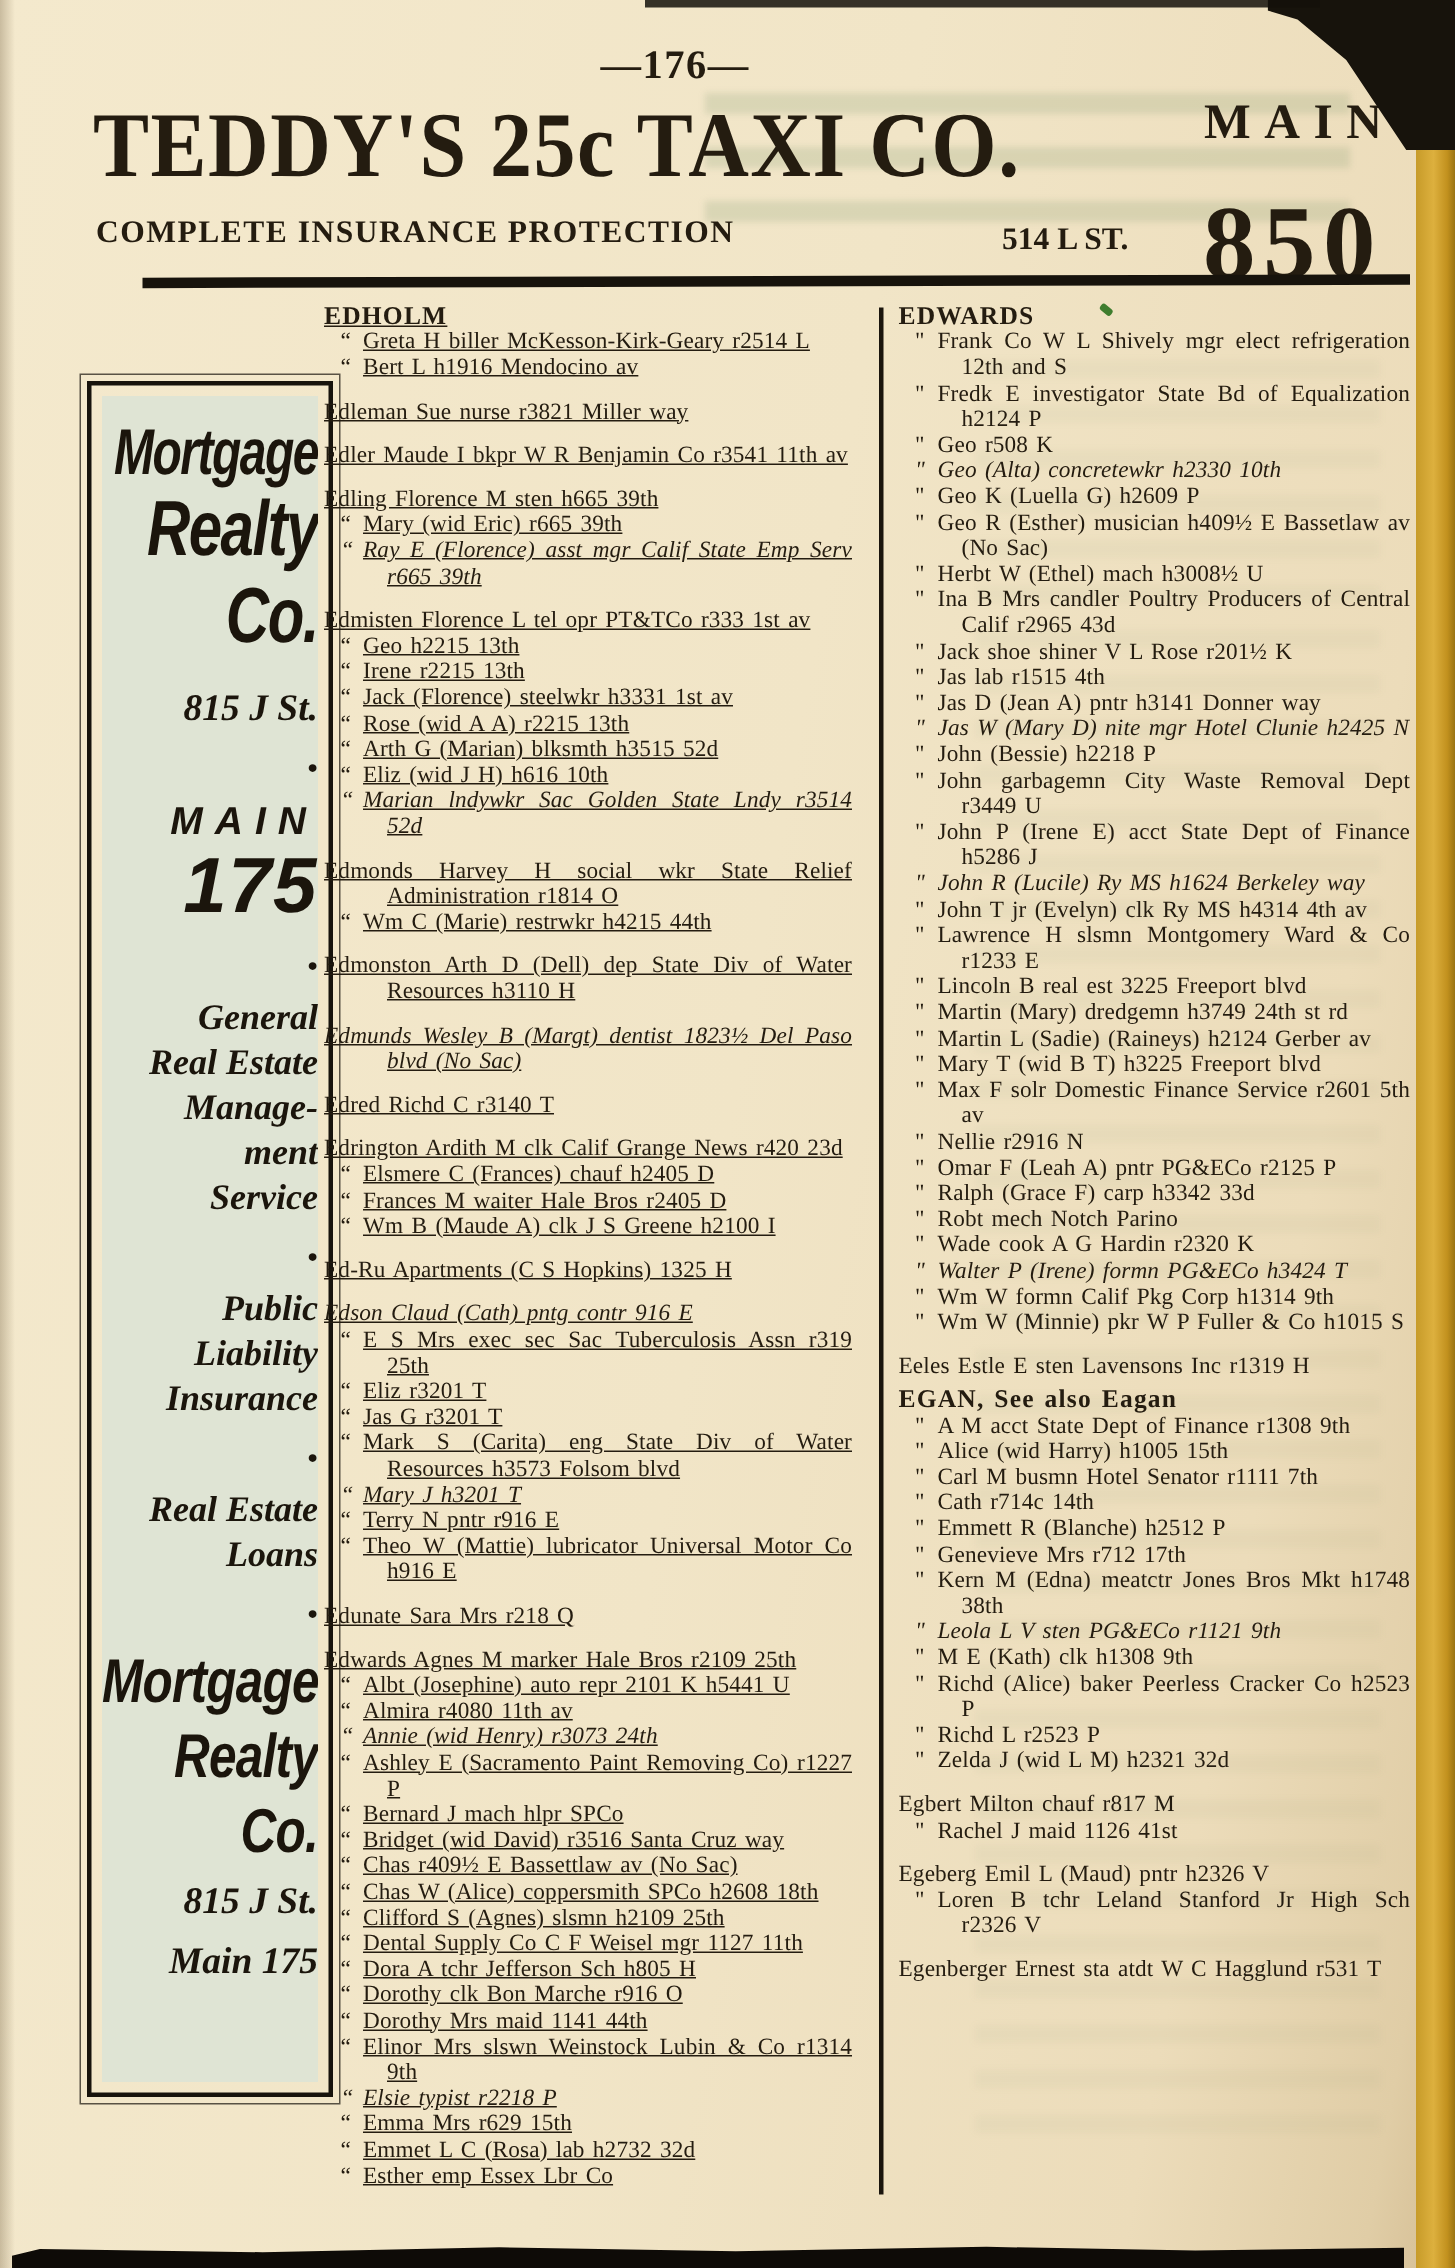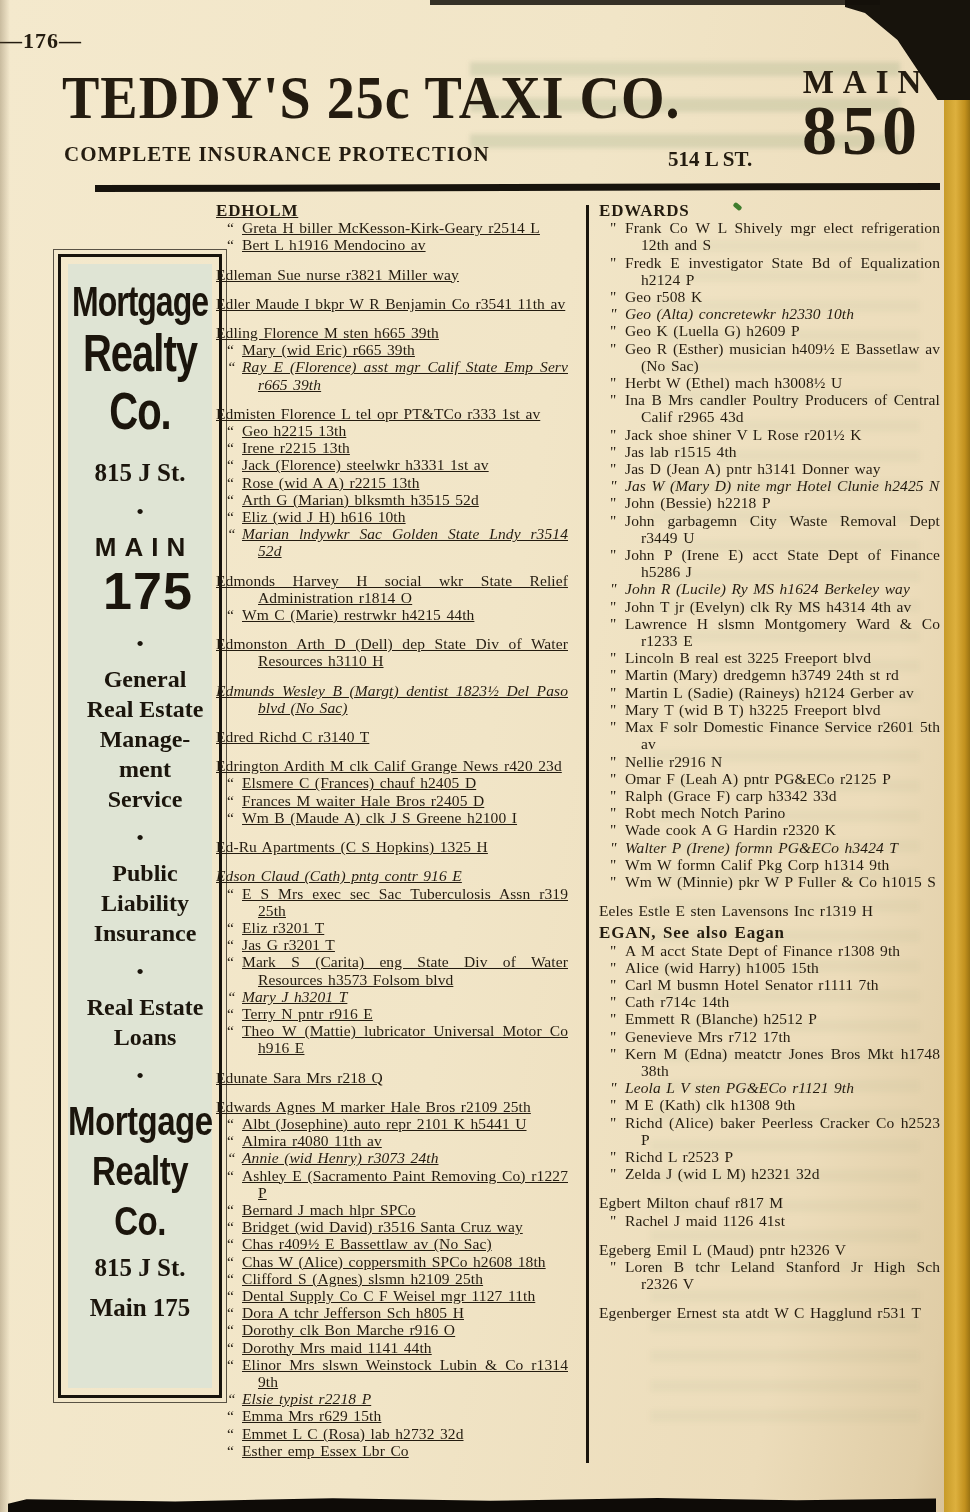--- a/index.html
+++ b/index.html
@@ -10,37 +10,37 @@
 
   
   .ghost{position:absolute;pointer-events:none;filter:blur(2px);}
   .ghost-header{top:62px;left:470px;width:430px;height:105px;
     background:repeating-linear-gradient(180deg,rgba(124,150,108,0.20) 0 14px,rgba(124,150,108,0) 14px 36px);}
   .ghost-sidebar{top:310px;left:82px;width:118px;height:950px;
     background:repeating-linear-gradient(180deg,rgba(124,150,108,0.12) 0 42px,rgba(124,150,108,0) 42px 130px);}
   .ghost-rightcol{top:240px;left:650px;width:270px;height:1200px;
     background:repeating-linear-gradient(180deg,rgba(124,150,108,0.05) 0 12px,rgba(124,150,108,0) 12px 30px);}
 
-  .page-num{position:absolute;top:28px;left:0;right:70px;text-align:left;
-    font-size:22px;font-weight:bold;letter-spacing:1px;}
+  .page-num{position:absolute;top:28px;left:0;right:70px;text-align:center;
+    font-size:27px;font-weight:bold;letter-spacing:1px;}
 
   .hdr-title{position:absolute;top:62px;left:62px;font-weight:bold;font-size:56px;
     letter-spacing:1px;white-space:nowrap;transform:scaleY(1.1);transform-origin:top left;}
   .hdr-phone{position:absolute;top:64px;left:786px;width:152px;text-align:center;}
   .hdr-main{font-weight:bold;font-size:33px;letter-spacing:9px;text-indent:9px;line-height:36px;}
-  .hdr-850{font-weight:bold;font-size:70px;line-height:62px;letter-spacing:5px;}
+  .hdr-850{font-weight:bold;font-size:70px;line-height:62px;letter-spacing:5px;margin-top:32px;}
   .hdr-tag{position:absolute;top:142px;left:64px;font-weight:bold;font-size:21px;letter-spacing:1px;}
   .hdr-addr{position:absolute;top:147px;left:668px;font-weight:bold;font-size:21px;text-align:right;}
   .rule{position:absolute;top:184px;left:95px;width:845px;height:7px;background:#17130c;transform:rotate(-0.15deg);}
 
   
   .adbox{position:absolute;left:58px;top:254px;width:158px;height:1138px;
     border:3px solid #17130c;outline:1.5px solid rgba(23,19,12,0.7);outline-offset:4px;}
   .adpanel{position:absolute;left:7px;top:7px;right:7px;bottom:7px;background:#dfe4d4;
-    text-align:center;overflow:hidden;padding-top:14px;box-sizing:border-box;}
+    text-align:right;overflow:hidden;padding-top:14px;box-sizing:border-box;font-style:italic;}
   .ad-line{color:#1b150c;}
   .ad-brand1{font-family:"Liberation Sans",sans-serif;font-weight:bold;font-size:32px;line-height:46px;
     transform:scaleY(1.35);letter-spacing:-1px;}
   .ad-brand1b{font-family:"Liberation Sans",sans-serif;font-weight:bold;font-size:40px;line-height:58px;
     transform:scaleY(1.3);letter-spacing:-1px;}
   .ad-addr{font-family:"Liberation Serif",serif;font-weight:bold;font-size:25px;line-height:30px;margin-top:18px;}
   .ad-dot{font-size:22px;line-height:22px;margin:13px 0 9px 0;}
   .ad-phoneex{font-family:"Liberation Sans",sans-serif;font-weight:bold;font-size:26px;line-height:30px;
     letter-spacing:8px;text-indent:8px;}
   .ad-phonenum{font-family:"Liberation Sans",sans-serif;font-weight:bold;font-size:52px;line-height:58px;letter-spacing:1px;padding-left:16px;}

